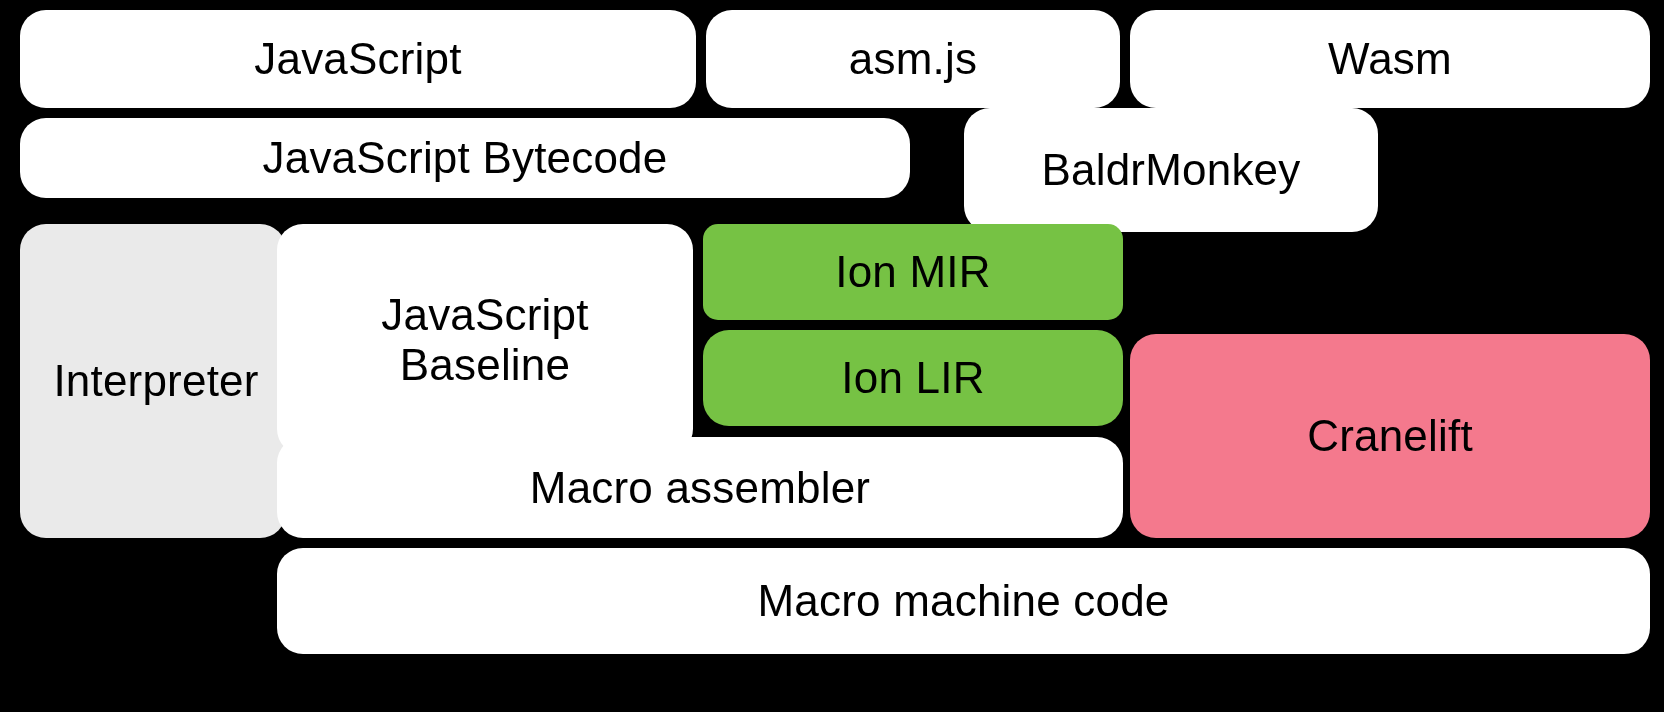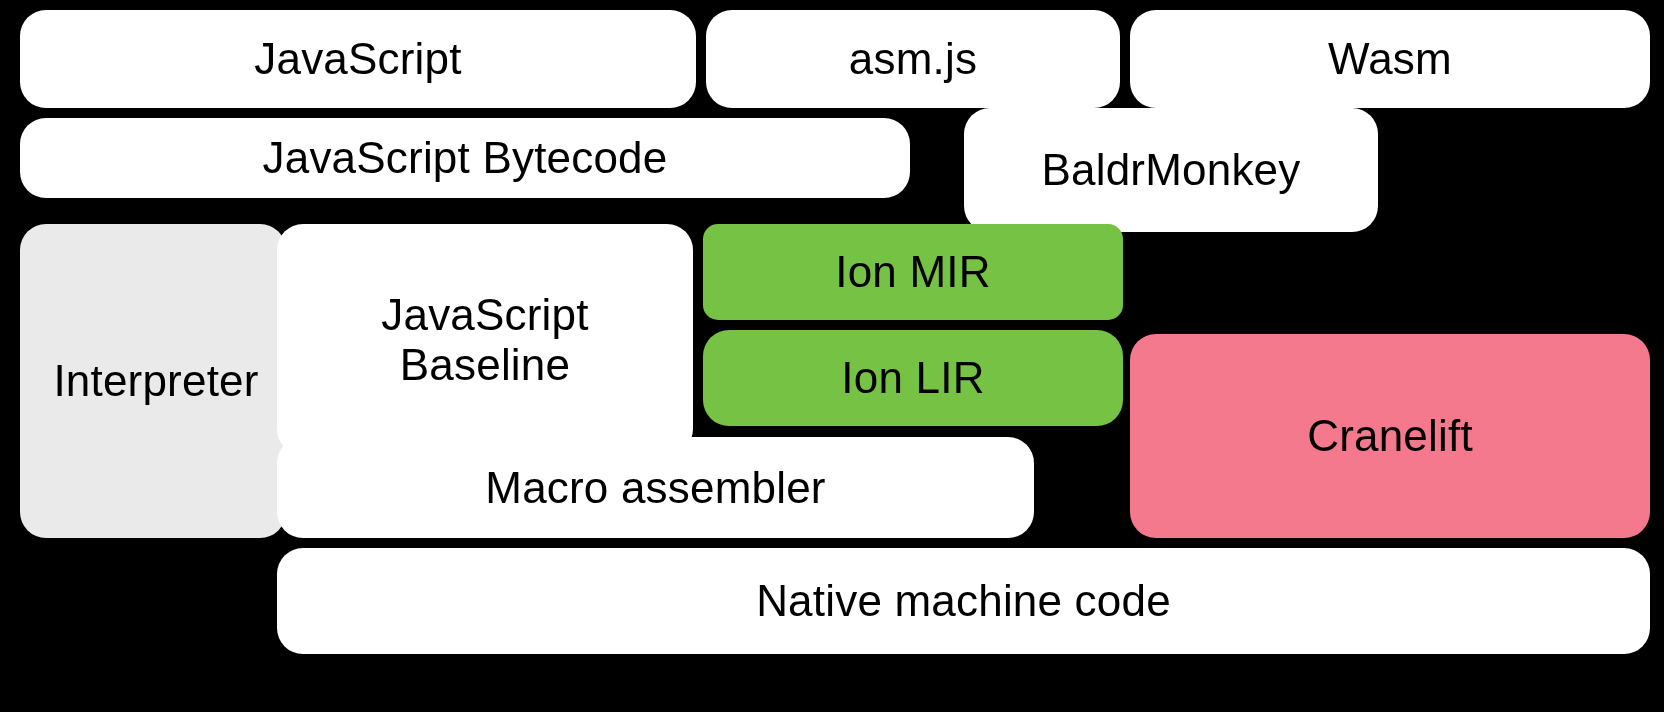--- a/index.html
+++ b/index.html
@@ -47,21 +47,21 @@
   
   .n-js-bytecode     { left: 20px;   top: 118px; width: 890px; height: 80px; }
   .n-baldrmonkey     { left: 920px;  top: 108px; width: 414px; height: 124px; margin-left: 44px; }
 
   
   .n-interpreter     { left: 20px;   top: 224px; width: 266px; height: 314px; }
   .n-js-baseline     { left: 277px;  top: 224px; width: 416px; height: 231px; }
   .n-ion-mir         { left: 703px;  top: 224px; width: 420px; height: 96px; border-radius: 15px; }
   .n-ion-lir         { left: 703px;  top: 330px; width: 420px; height: 96px; }
   .n-cranelift       { left: 1130px; top: 334px; width: 520px; height: 204px; }
-  .n-macro-assembler { left: 277px;  top: 437px; width: 757px; height: 101px; }
+  .n-macro-assembler { left: 277px;  top: 437px; width: 846px; height: 101px; }
   .n-native-code     { left: 277px;  top: 548px; width: 1373px; height: 106px; }
 </style>
 </head>
 <body>
 
 <div id="diagram">
 
   <div class="node fill-white n-javascript">JavaScript</div>
 
   <div class="node fill-white n-asmjs">asm.js</div>
@@ -78,15 +78,15 @@
 Baseline</div>
 
   <div class="node fill-green n-ion-mir">Ion MIR</div>
 
   <div class="node fill-pink n-cranelift">Cranelift</div>
 
   <div class="node fill-green n-ion-lir">Ion LIR</div>
 
   <div class="node fill-white n-macro-assembler">Macro assembler</div>
 
-  <div class="node fill-white n-native-code">Native machine code</div>
+  <div class="node fill-white n-native-code">Macro machine code</div>
 
 </div>
 
 </body></html>

